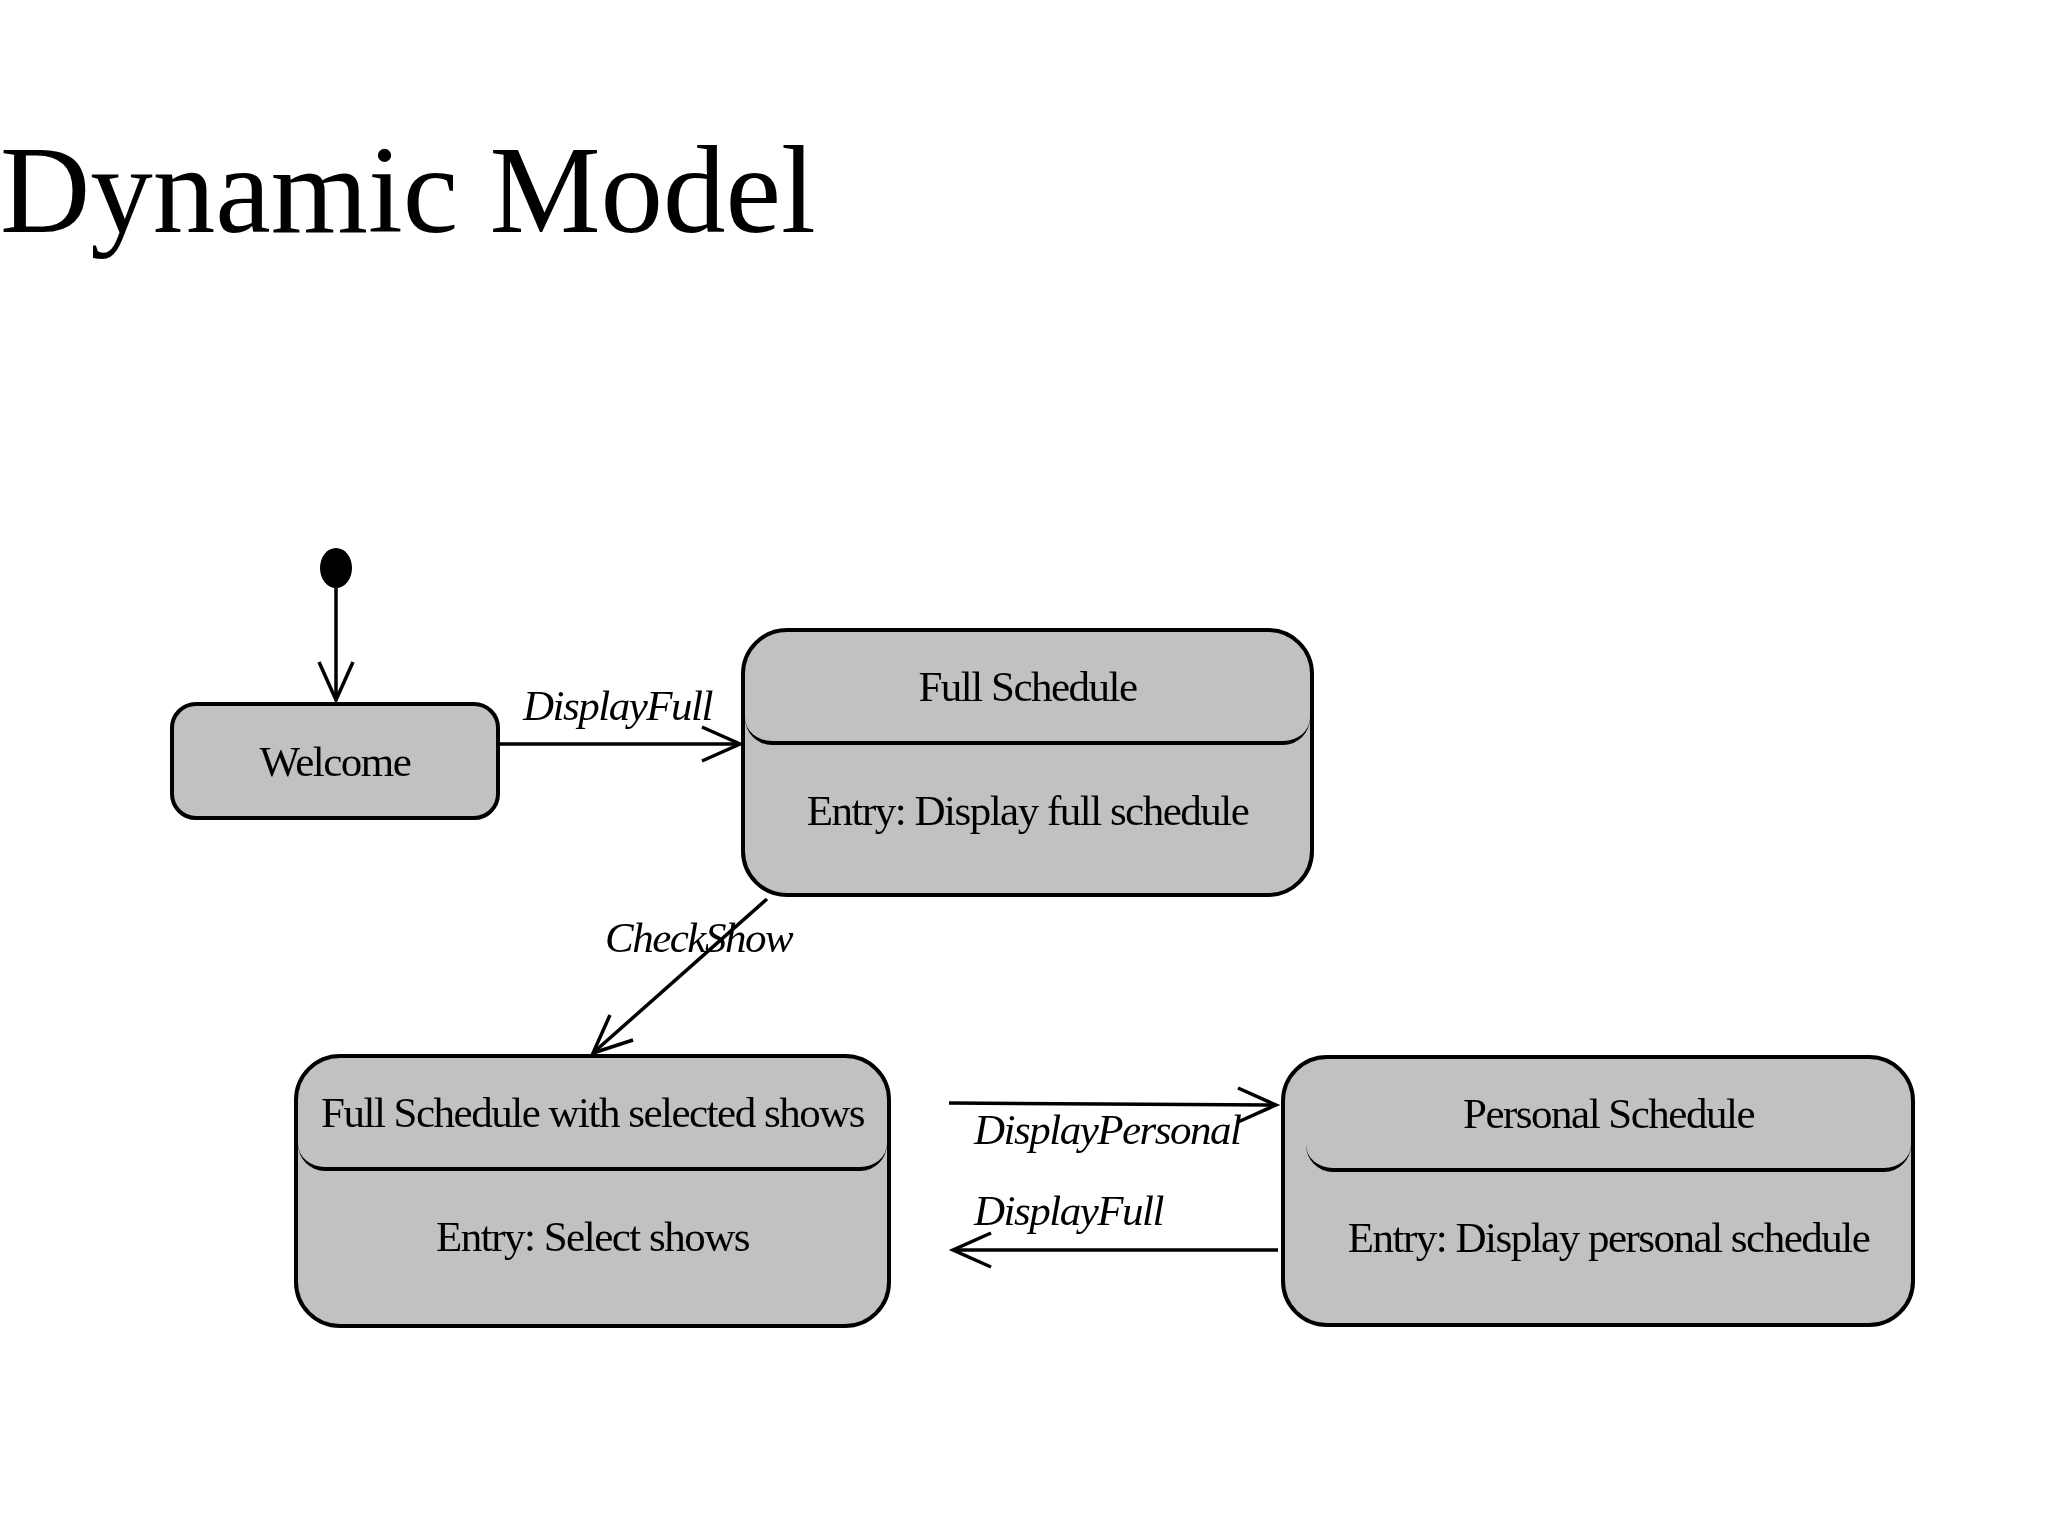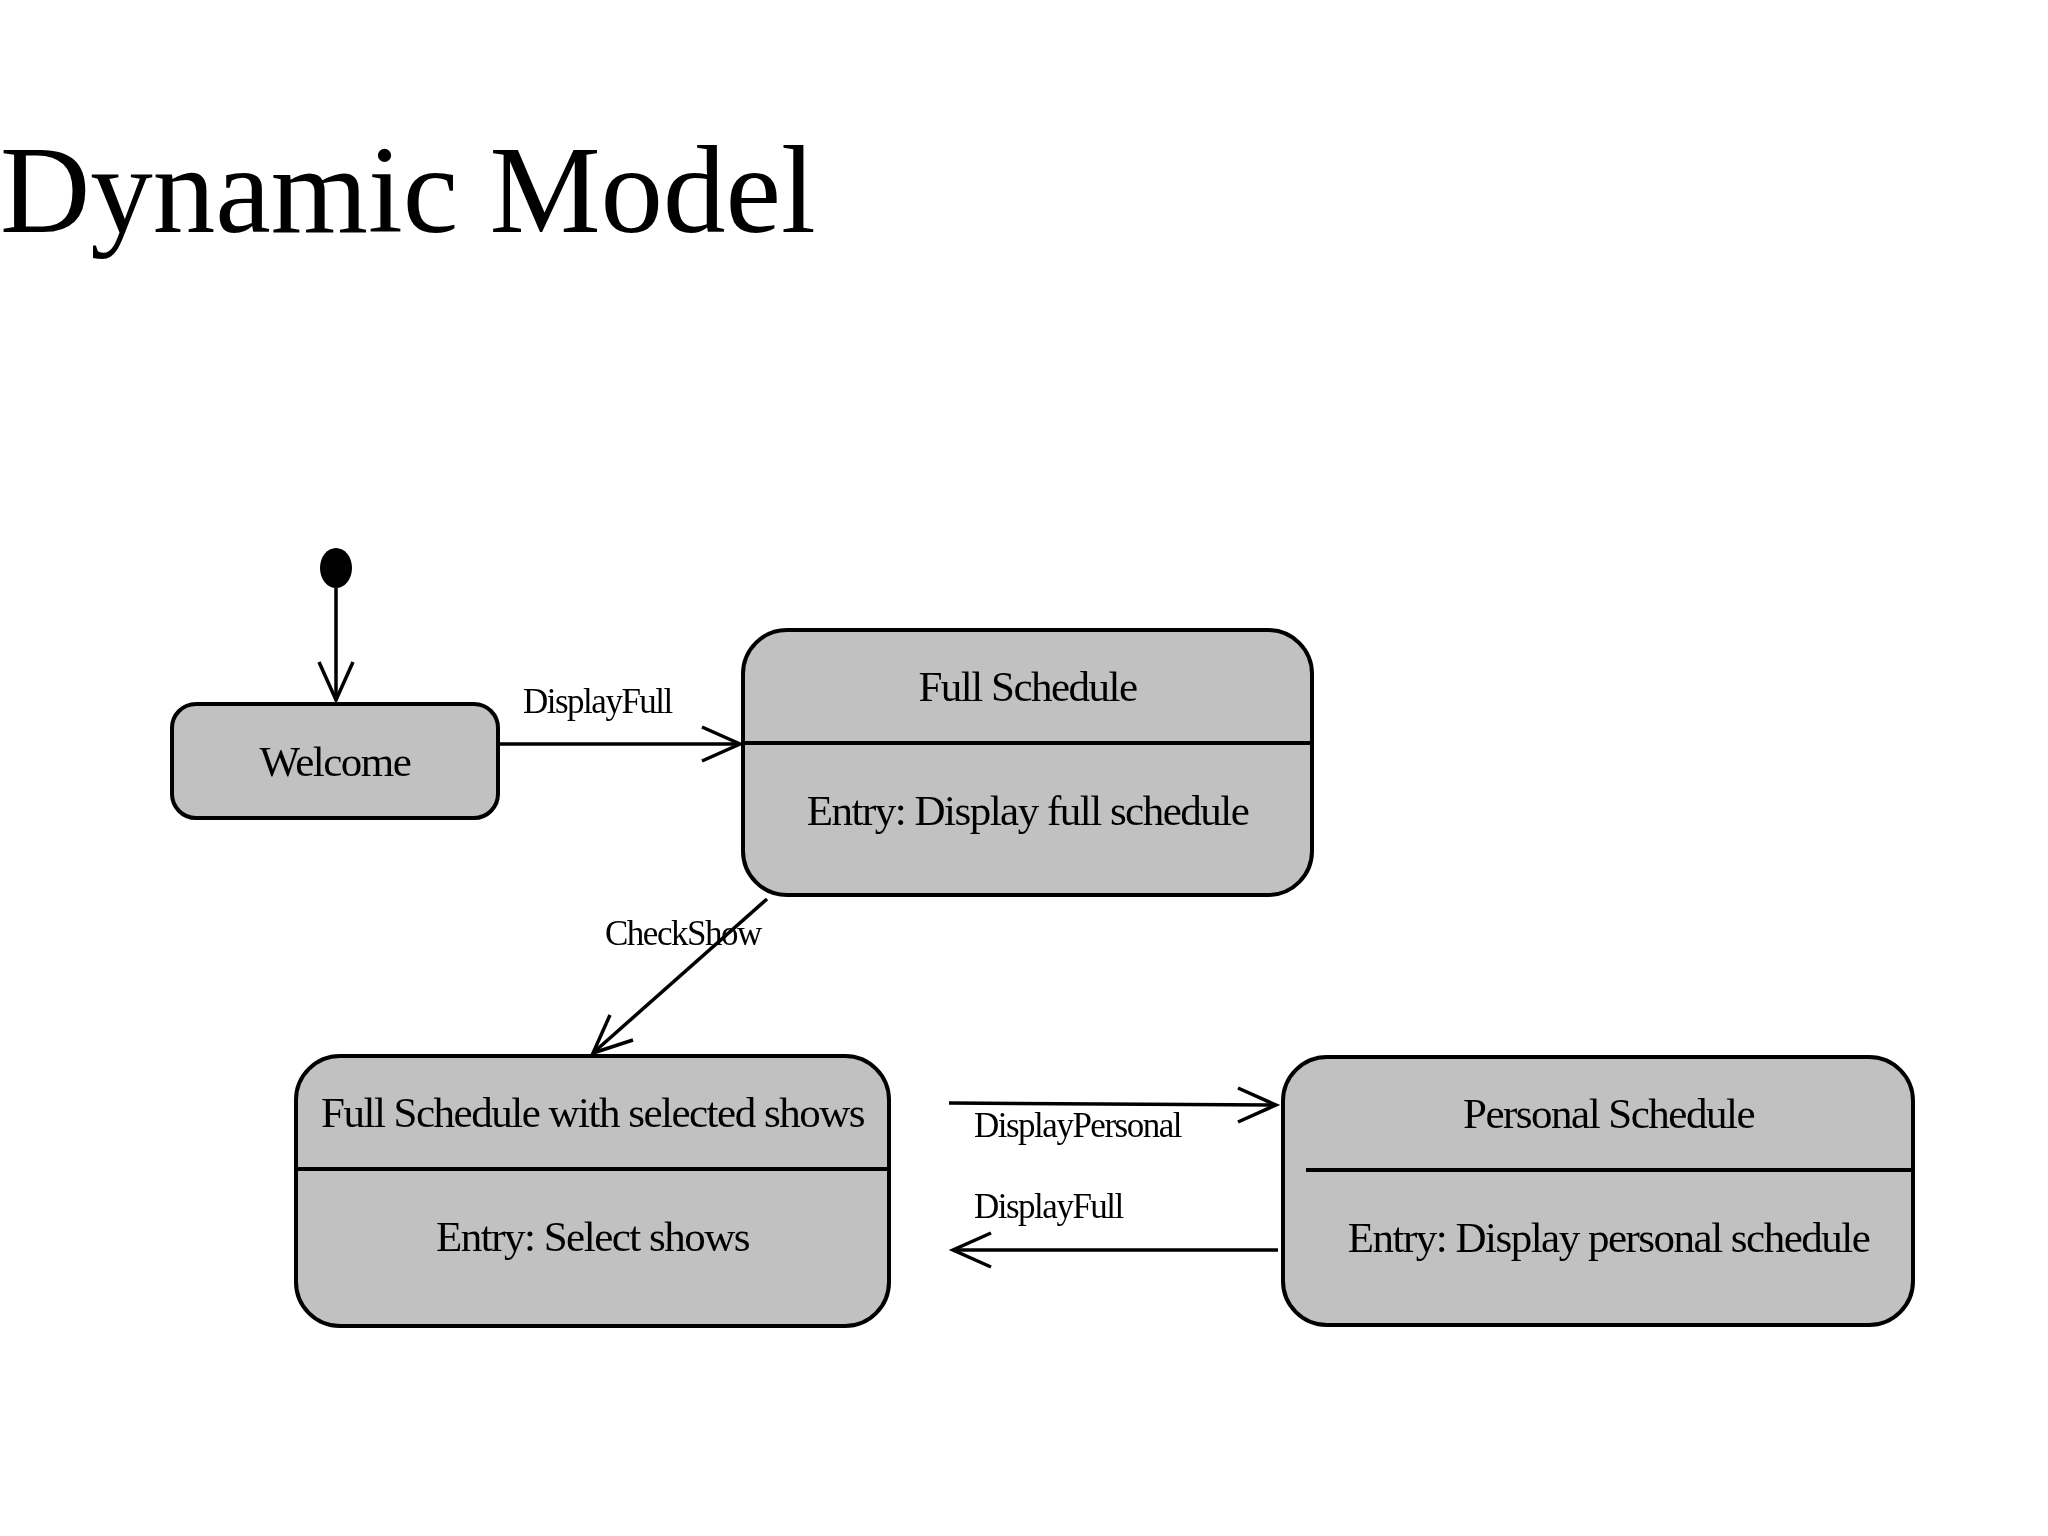--- a/index.html
+++ b/index.html
@@ -25,39 +25,40 @@
   
   .state{
     position:absolute;
     background:var(--fill,#c1c1c1);
     border:4px solid var(--ink,#000000);
     box-sizing:border-box;
     font-size:43px;letter-spacing:-1.5px;
   }
   .state .state-title{
     display:flex;align-items:center;justify-content:center;
-    box-sizing:border-box;line-height:1;
+    box-sizing:border-box;line-height:1;border-radius:27px;
   }
   .state .state-entry{
     display:flex;justify-content:center;align-items:flex-start;
     padding-top:44px;box-sizing:border-box;line-height:1;
   }
   .compartmented .state-title{height:113px;border-bottom:4px solid var(--ink,#000000);}
 
   #state-welcome{left:170px;top:702px;width:330px;height:118px;border-radius:26px;}
   #state-welcome .state-title{height:100%;}
 
   #state-full-schedule{left:741px;top:628px;width:573px;height:269px;border-radius:46px;}
   #state-full-schedule-with-selected-shows{left:294px;top:1054px;width:597px;height:274px;border-radius:46px;}
   #state-personal-schedule{left:1281px;top:1055px;width:634px;height:272px;border-radius:46px;padding-left:21px;}
 
   
   .t-label{
-    position:absolute;font-size:35px;letter-spacing:-1.5px;line-height:1;
+    position:absolute;font-size:43px;letter-spacing:-1.5px;line-height:1;
     white-space:pre;
+    font-style:italic;
   }
   #label-display-full-1{left:523px;top:684px;}
   #label-check-show{left:585px;top:916px;margin-left:20px;}
   #label-display-personal{left:974px;top:1108px;}
   #label-display-full-2{left:974px;top:1189px;}
 
   .shaft{stroke:var(--ink,#000000);stroke-width:3.5;fill:none;}
   .head{stroke:var(--ink,#000000);stroke-width:3.5;fill:none;stroke-linecap:butt;}
 </style>
 </head>

